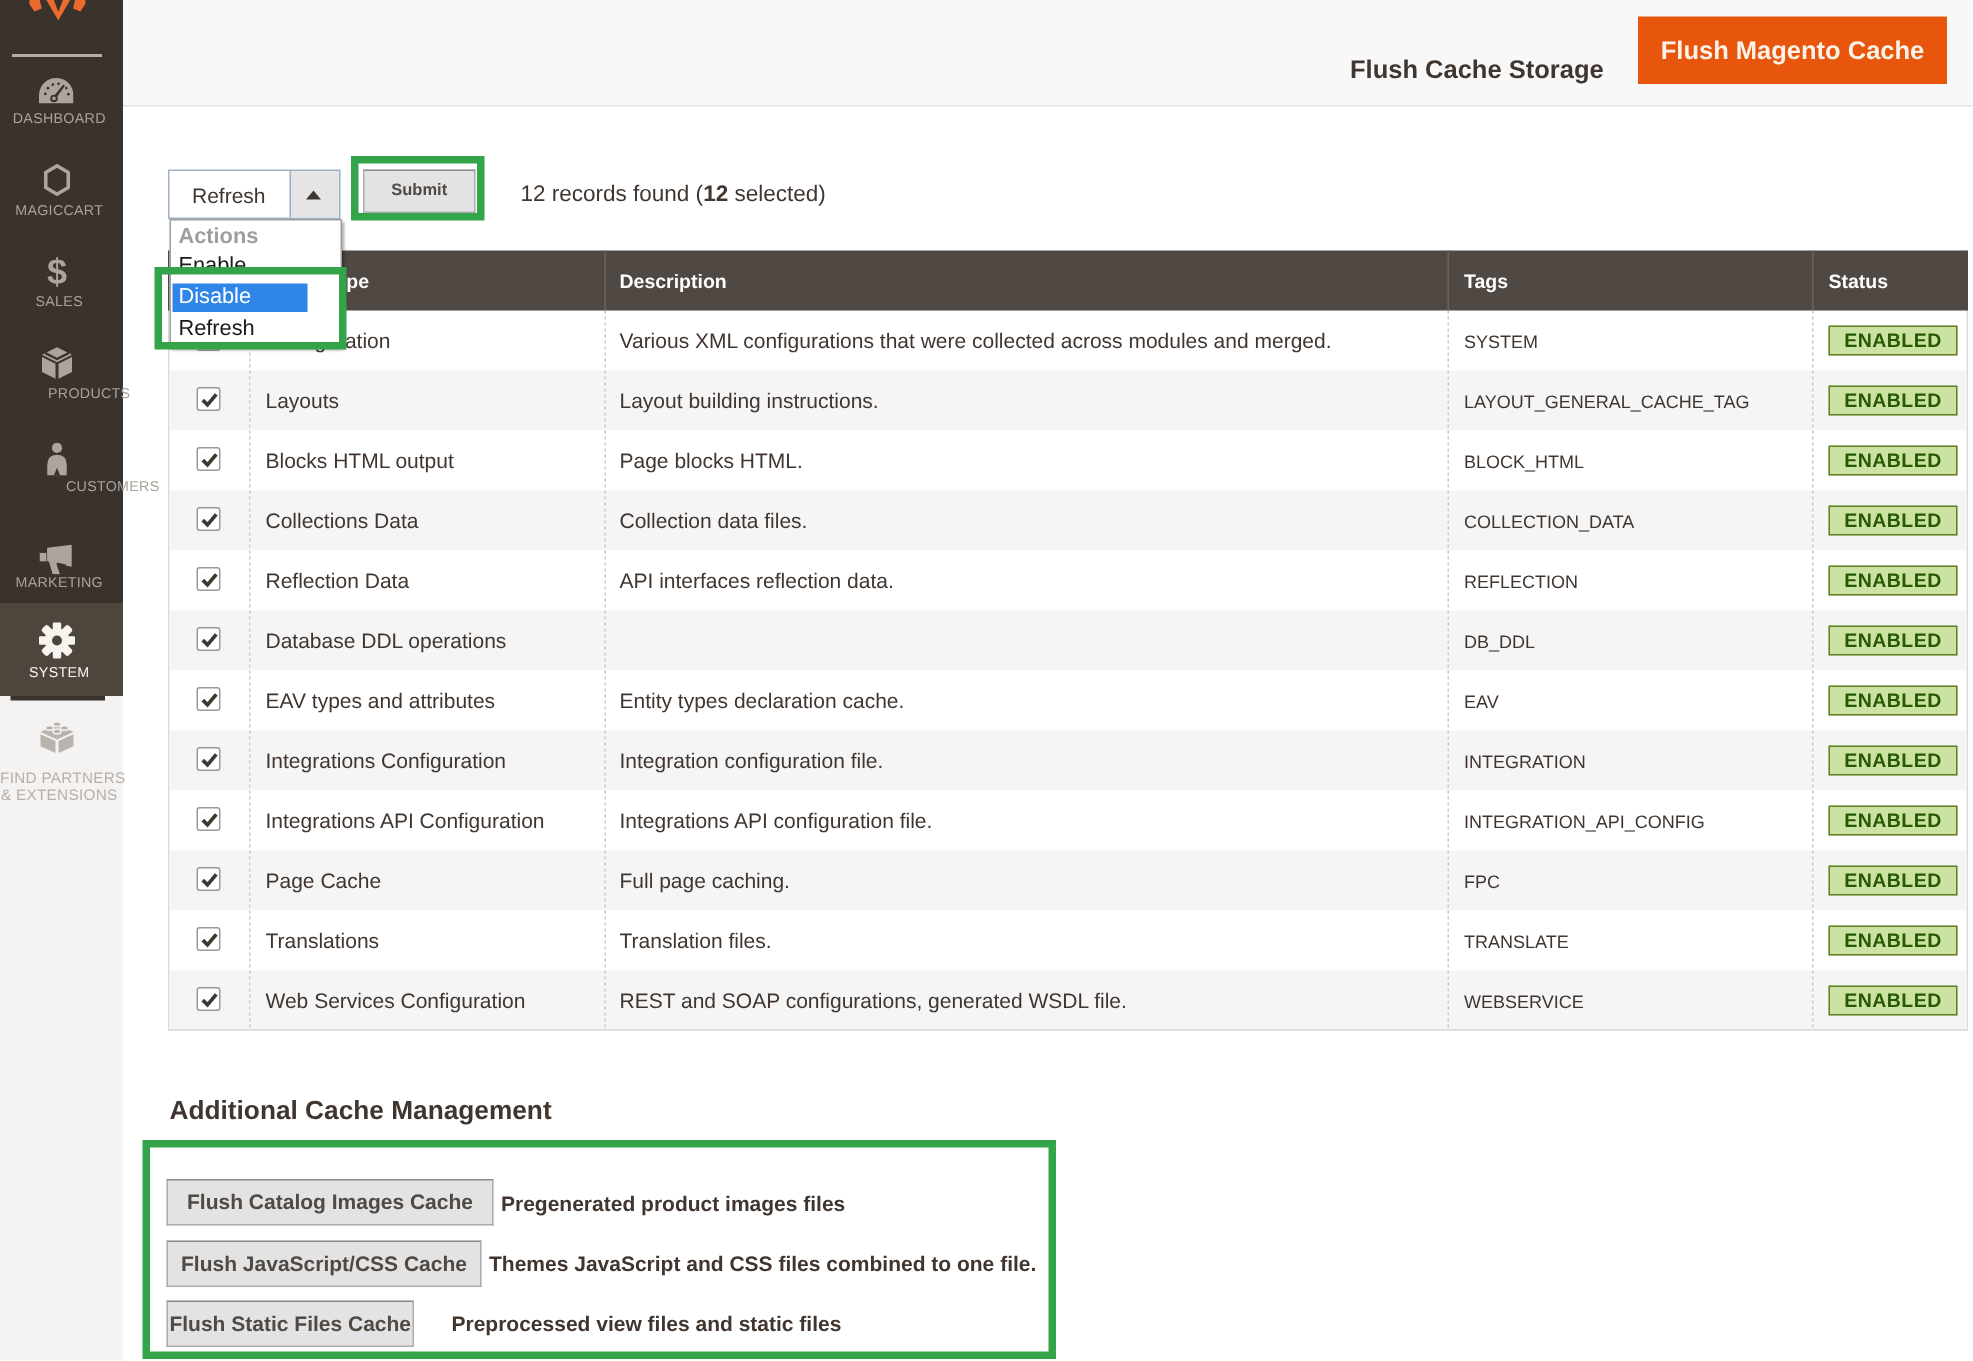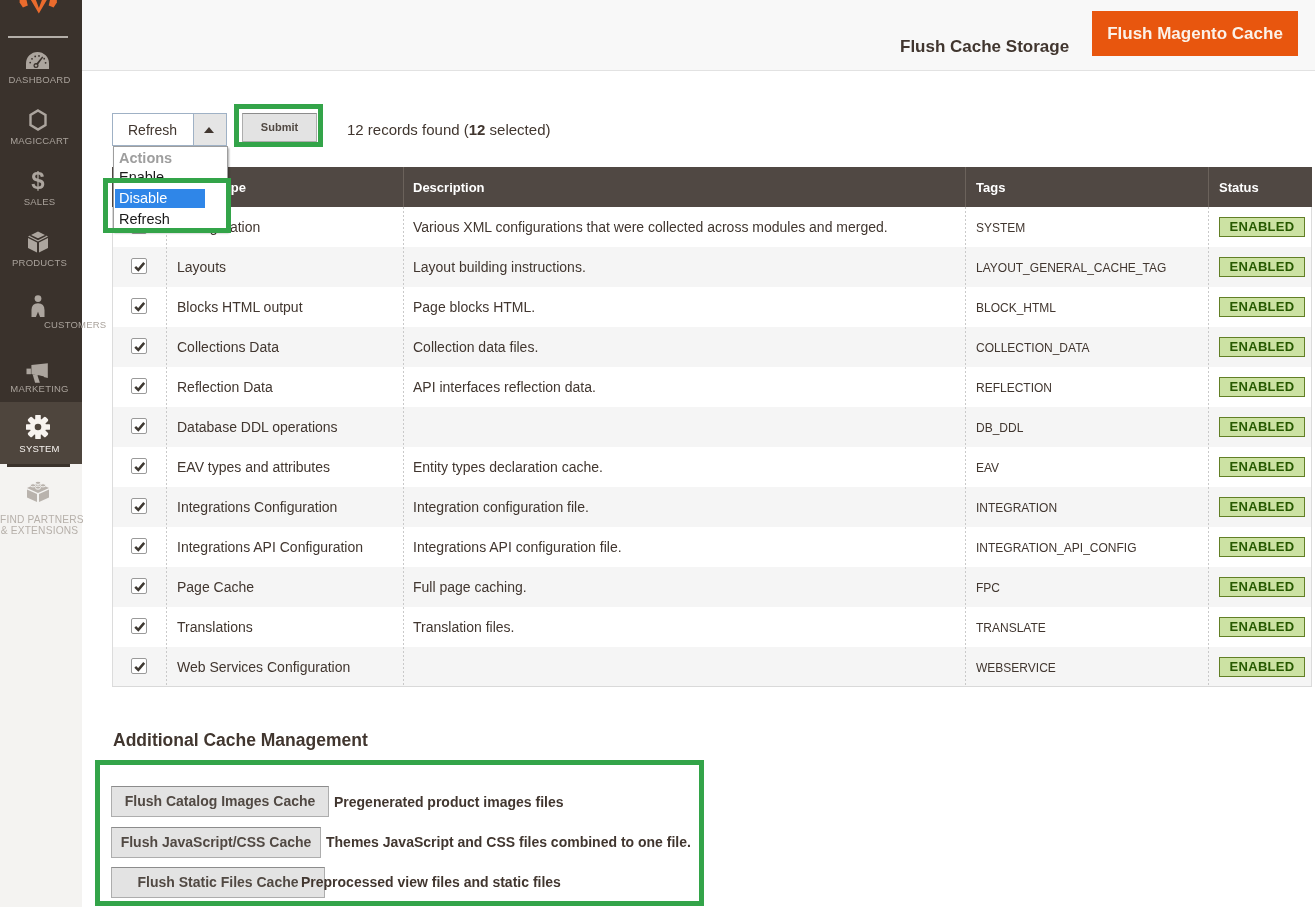--- a/index.html
+++ b/index.html
@@ -106,21 +106,21 @@
         </svg></span></div>
     <div class="mlbl" style="top:196px;color:#a9a29b;">
       <span class="lbl" style="font-size:9.5px;">SALES</span>
     </div>
     <div class="mi" style="top:231px;"><span class="icon"><svg width="22" height="22" viewBox="0 0 22 22">
           <polygon points="11,0.5 21,5.5 11,10.5 1,5.5" fill="#aca59e"></polygon>
           <polyline points="3.2,4.4 11,8.3 18.8,4.4" stroke="#3a322c" stroke-width="1.6" fill="none"></polyline>
           <polygon points="1,7 10,11.5 10,21.5 1,17" fill="#aca59e"></polygon>
           <polygon points="21,7 12,11.5 12,21.5 21,17" fill="#aca59e"></polygon>
         </svg></span></div>
-    <div class="mlbl" style="top:257px;color:#a9a29b;">
+    <div class="mlbl" style="top:257px;color:#a9a29b;margin-left:20px;">
       <span class="lbl" style="font-size:9.5px;">PRODUCTS</span>
     </div>
     <div class="mi" style="top:295px;"><span class="icon"><svg width="14" height="22" viewBox="0 0 14 22">
           <circle cx="7" cy="3.6" r="3.4" fill="#aca59e"></circle>
           <path d="M0.5 22 L0.5 15 Q0.5 8.2 7 8.2 Q13.5 8.2 13.5 15 L13.5 22 Z" fill="#aca59e"></path>
           <polygon points="4.9,22 9.1,22 7,16.8" fill="#3a322c"></polygon>
         </svg></span></div>
     <div class="mlbl" style="top:319px;color:#a9a29b;padding-left:44px;">
       <span class="lbl" style="font-size:9.5px;">CUSTOMERS</span>
     </div>
@@ -288,20 +288,21 @@
       <span class="tg">TRANSLATE</span>
       <span class="badge">ENABLED</span>
     </div>
     <div class="row alt" style="top:647px">
       <span class="cbx">
         <svg width="13" height="13" viewBox="0 0 13 13">
           <path d="M2.2 6.8 L5.3 9.9 L11.2 2.9" stroke="#3e3831" stroke-width="2.5" fill="none"></path>
         </svg>
       </span>
       <span class="ct">Web Services Configuration</span>
+      <span class="de">REST and SOAP configurations, generated WSDL file.</span>
       <span class="tg">WEBSERVICE</span>
       <span class="badge">ENABLED</span>
     </div>
   </div>
 <div id="thead">
   <div class="h" style="left:62px;">Cache Type</div>
   <div class="h" style="left:301px;">Description</div>
   <div class="h" style="left:864px;">Tags</div>
   <div class="h" style="left:1107px;">Status</div>
   <div class="vsep" style="left:291px;"></div>
@@ -325,20 +326,20 @@
 <div id="ddpanel">
   <div class="opt grp" style="top:2px;">Actions</div>
   <div class="opt" style="top:21px;">Enable</div>
   <div class="opt sel" style="top:42px;">Disable</div>
   <div class="opt" style="top:63px;">Refresh</div>
 </div>
 
 <div id="addl">Additional Cache Management</div>
 <div class="fbtn" style="top:786px;width:218px;line-height:29px;">Flush Catalog Images Cache</div>
 <div class="fbtn" style="top:827px;width:210px;line-height:29px;">Flush JavaScript/CSS Cache</div>
-<div class="fbtn" style="top:867px;width:214px;line-height:29px;">Flush Static Files Cache</div>
+<div class="fbtn" style="top:867px;width:165px;line-height:29px;">Flush Static Files Cache</div>
 <div class="flbl" style="left:334px;top:794px;">Pregenerated product images files</div>
 <div class="flbl" style="left:326px;top:834px;">Themes JavaScript and CSS files combined to one file.</div>
 <div class="flbl" style="left:301px;top:874px;">Preprocessed view files and static files</div>
 
 <div class="gbox" id="g1"></div>
 <div class="gbox" id="g2"></div>
 <div class="gbox" id="g3"></div>
 
 </body></html>

